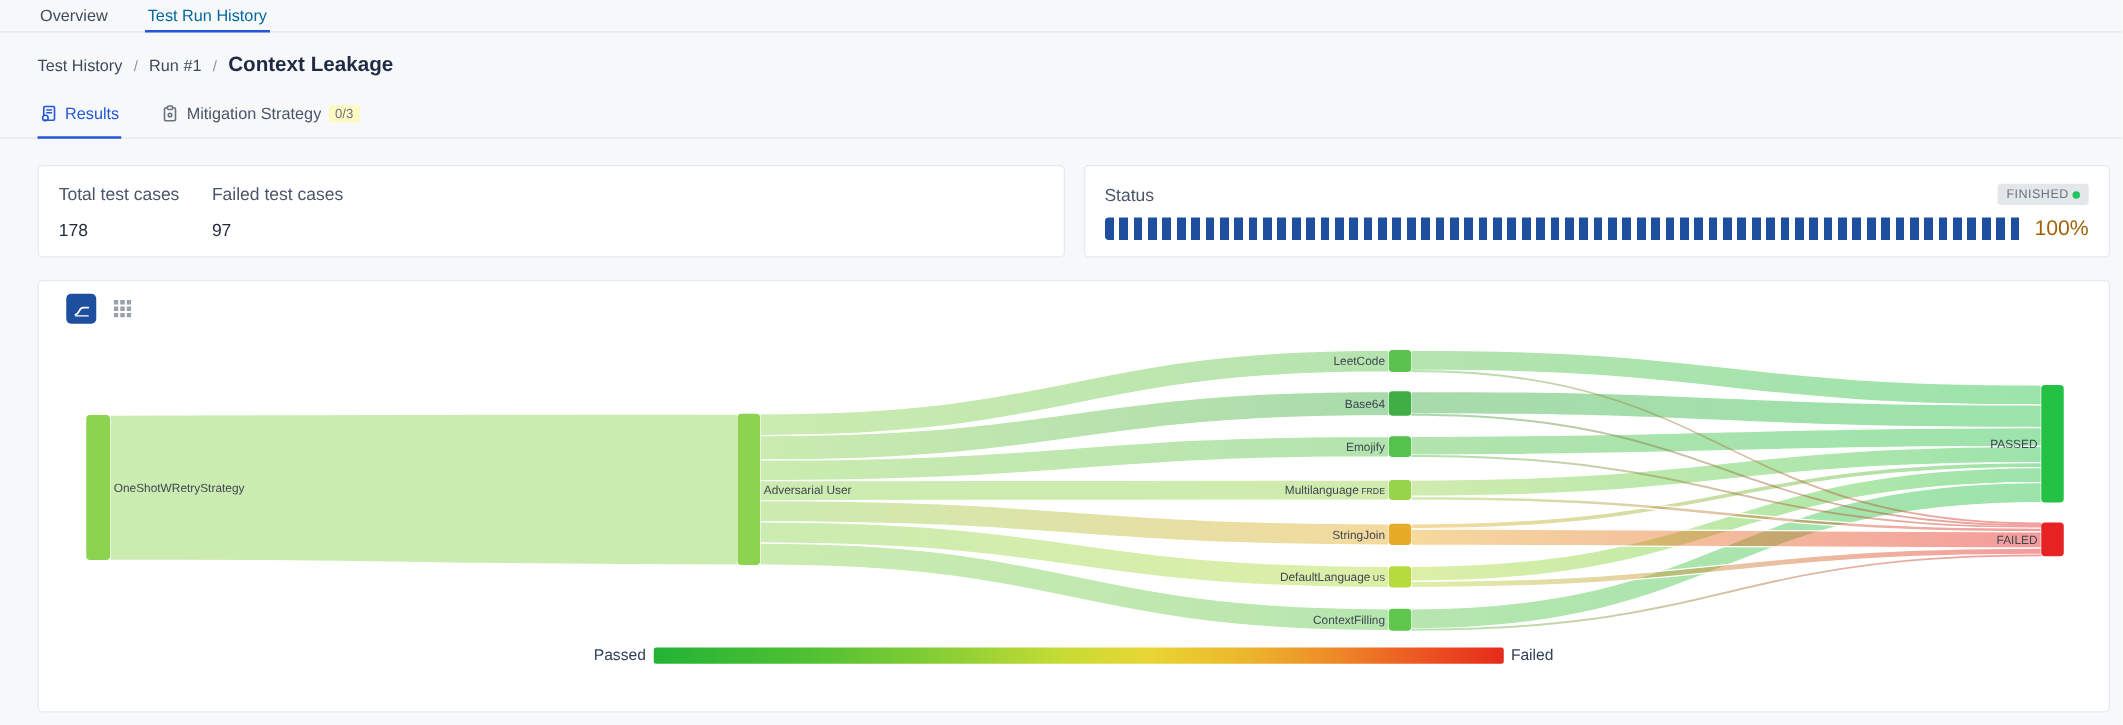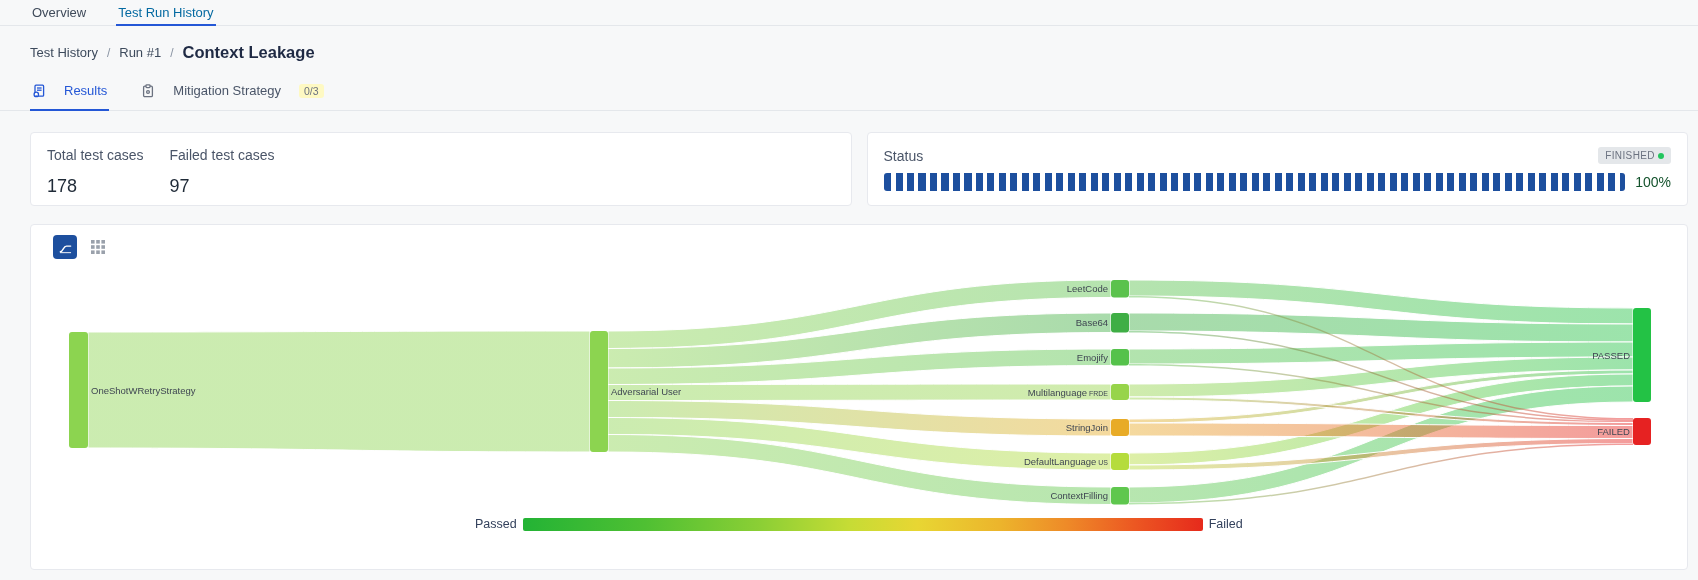--- a/index.html
+++ b/index.html
@@ -15,37 +15,37 @@
   .topbar { height:26px; border-bottom:1px solid #e4e7eb; display:flex; align-items:stretch; padding-left:30px; gap:28px; }
   .toptab { font-size:13px; color:#3f4a5a; display:flex; align-items:center; padding:0 2px; cursor:pointer; border-bottom:2px solid transparent; margin-bottom:-1px; }
   .toptab.active { color:#0369a1; border-bottom-color:#2457d6; }
   
   .breadcrumb-row { display:flex; align-items:center; gap:9px; padding:17px 0 15px 30px; }
   .crumb { font-size:13px; color:#3d4a5c; cursor:pointer; }
   .crumb-sep { font-size:12px; color:#8a94a3; }
   .crumb-current { font-size:16.5px; font-weight:700; color:#1f2a44; }
   
   .subtabs { display:flex; gap:30px; padding-left:30px; border-bottom:1px solid #e4e7eb; }
-  .subtab { display:flex; align-items:center; gap:18px; font-size:13px; color:#4a5568; padding:6px 2px 11px; cursor:pointer; border-bottom:2px solid transparent; margin-bottom:-1px;text-align:right; }
+  .subtab { display:flex; align-items:center; gap:6px; font-size:13px; color:#4a5568; padding:6px 2px 11px; cursor:pointer; border-bottom:2px solid transparent; margin-bottom:-1px;text-align:right; }
   .subtab.active { color:#2457d6; border-bottom-color:#2457d6; }
   .subtab .count-badge { background:#fef9c3; color:#6b7280; font-size:10.5px; padding:1px 5px; border-radius:3px; }
   .subtab svg { flex:0 0 auto; }
   
   .cards-row { display:flex; gap:15px; margin:21px 10px 0 30px; }
   .card { background:#fff; border:1px solid #e7e9ee; border-radius:4px; padding:14px 16px; height:74px; flex:1; }
   .card-label { font-size:14px; color:#4a5568; }
-  .card-value { font-size:18px; color:#1f2a37; margin-top:13px; }
+  .card-value { font-size:14px; color:#1f2a37; margin-top:13px; }
   .stat-group { display:flex; gap:26px; }
   .status-top { display:flex; align-items:center; justify-content:space-between; }
   .finished-badge { background:#e4e7ea; border-radius:3px; font-size:10px; color:#6b7280; letter-spacing:.4px; padding:3px 7px; display:flex; align-items:center; gap:3px; }
   .finished-dot { width:6px; height:6px; border-radius:50%; background:#22c55e; display:inline-block; }
   .status-bar-row { display:flex; align-items:center; gap:10px; margin-top:9px; }
   .progress-striped { flex:1; height:18px; border-radius:3px; overflow:hidden;
     background:repeating-linear-gradient(90deg,#1d4f9e 0 7px,#ffffff 7px 11.5px); }
-  .percent { font-size:14px; color:#14532d; }
+  .percent { font-size:17px; color:#a16207; }
   
   .chart-card { position:relative; margin:18px 10px 0 30px; background:#fff; border:1px solid #e7e9ee; border-radius:4px; height:346px; overflow:hidden; }
   .view-toggles { position:absolute; top:10px; left:22px; display:flex; align-items:center; gap:9px; z-index:2; }
   .toggle-btn { width:24px; height:24px; border-radius:4px; display:flex; align-items:center; justify-content:center; cursor:pointer; background:transparent; border:none; }
   .toggle-btn.active { background:#1d4f9e; }
   #sankey { position:absolute; left:0; top:10px; }
   .sankey-legend { position:absolute; top:292px; left:444px; display:flex; align-items:center; gap:6px; }
   .legend-label { font-size:12.5px; color:#33415c; }
   .legend-bar { width:680px; height:13px; border-radius:2px;
     background:linear-gradient(90deg,#23b335 0%,#4fc033 18%,#8ccf35 35%,#c6dc35 48%,#e8d633 58%,#ecb52c 70%,#ee8a28 80%,#ec5722 90%,#e62a1c 100%); }

